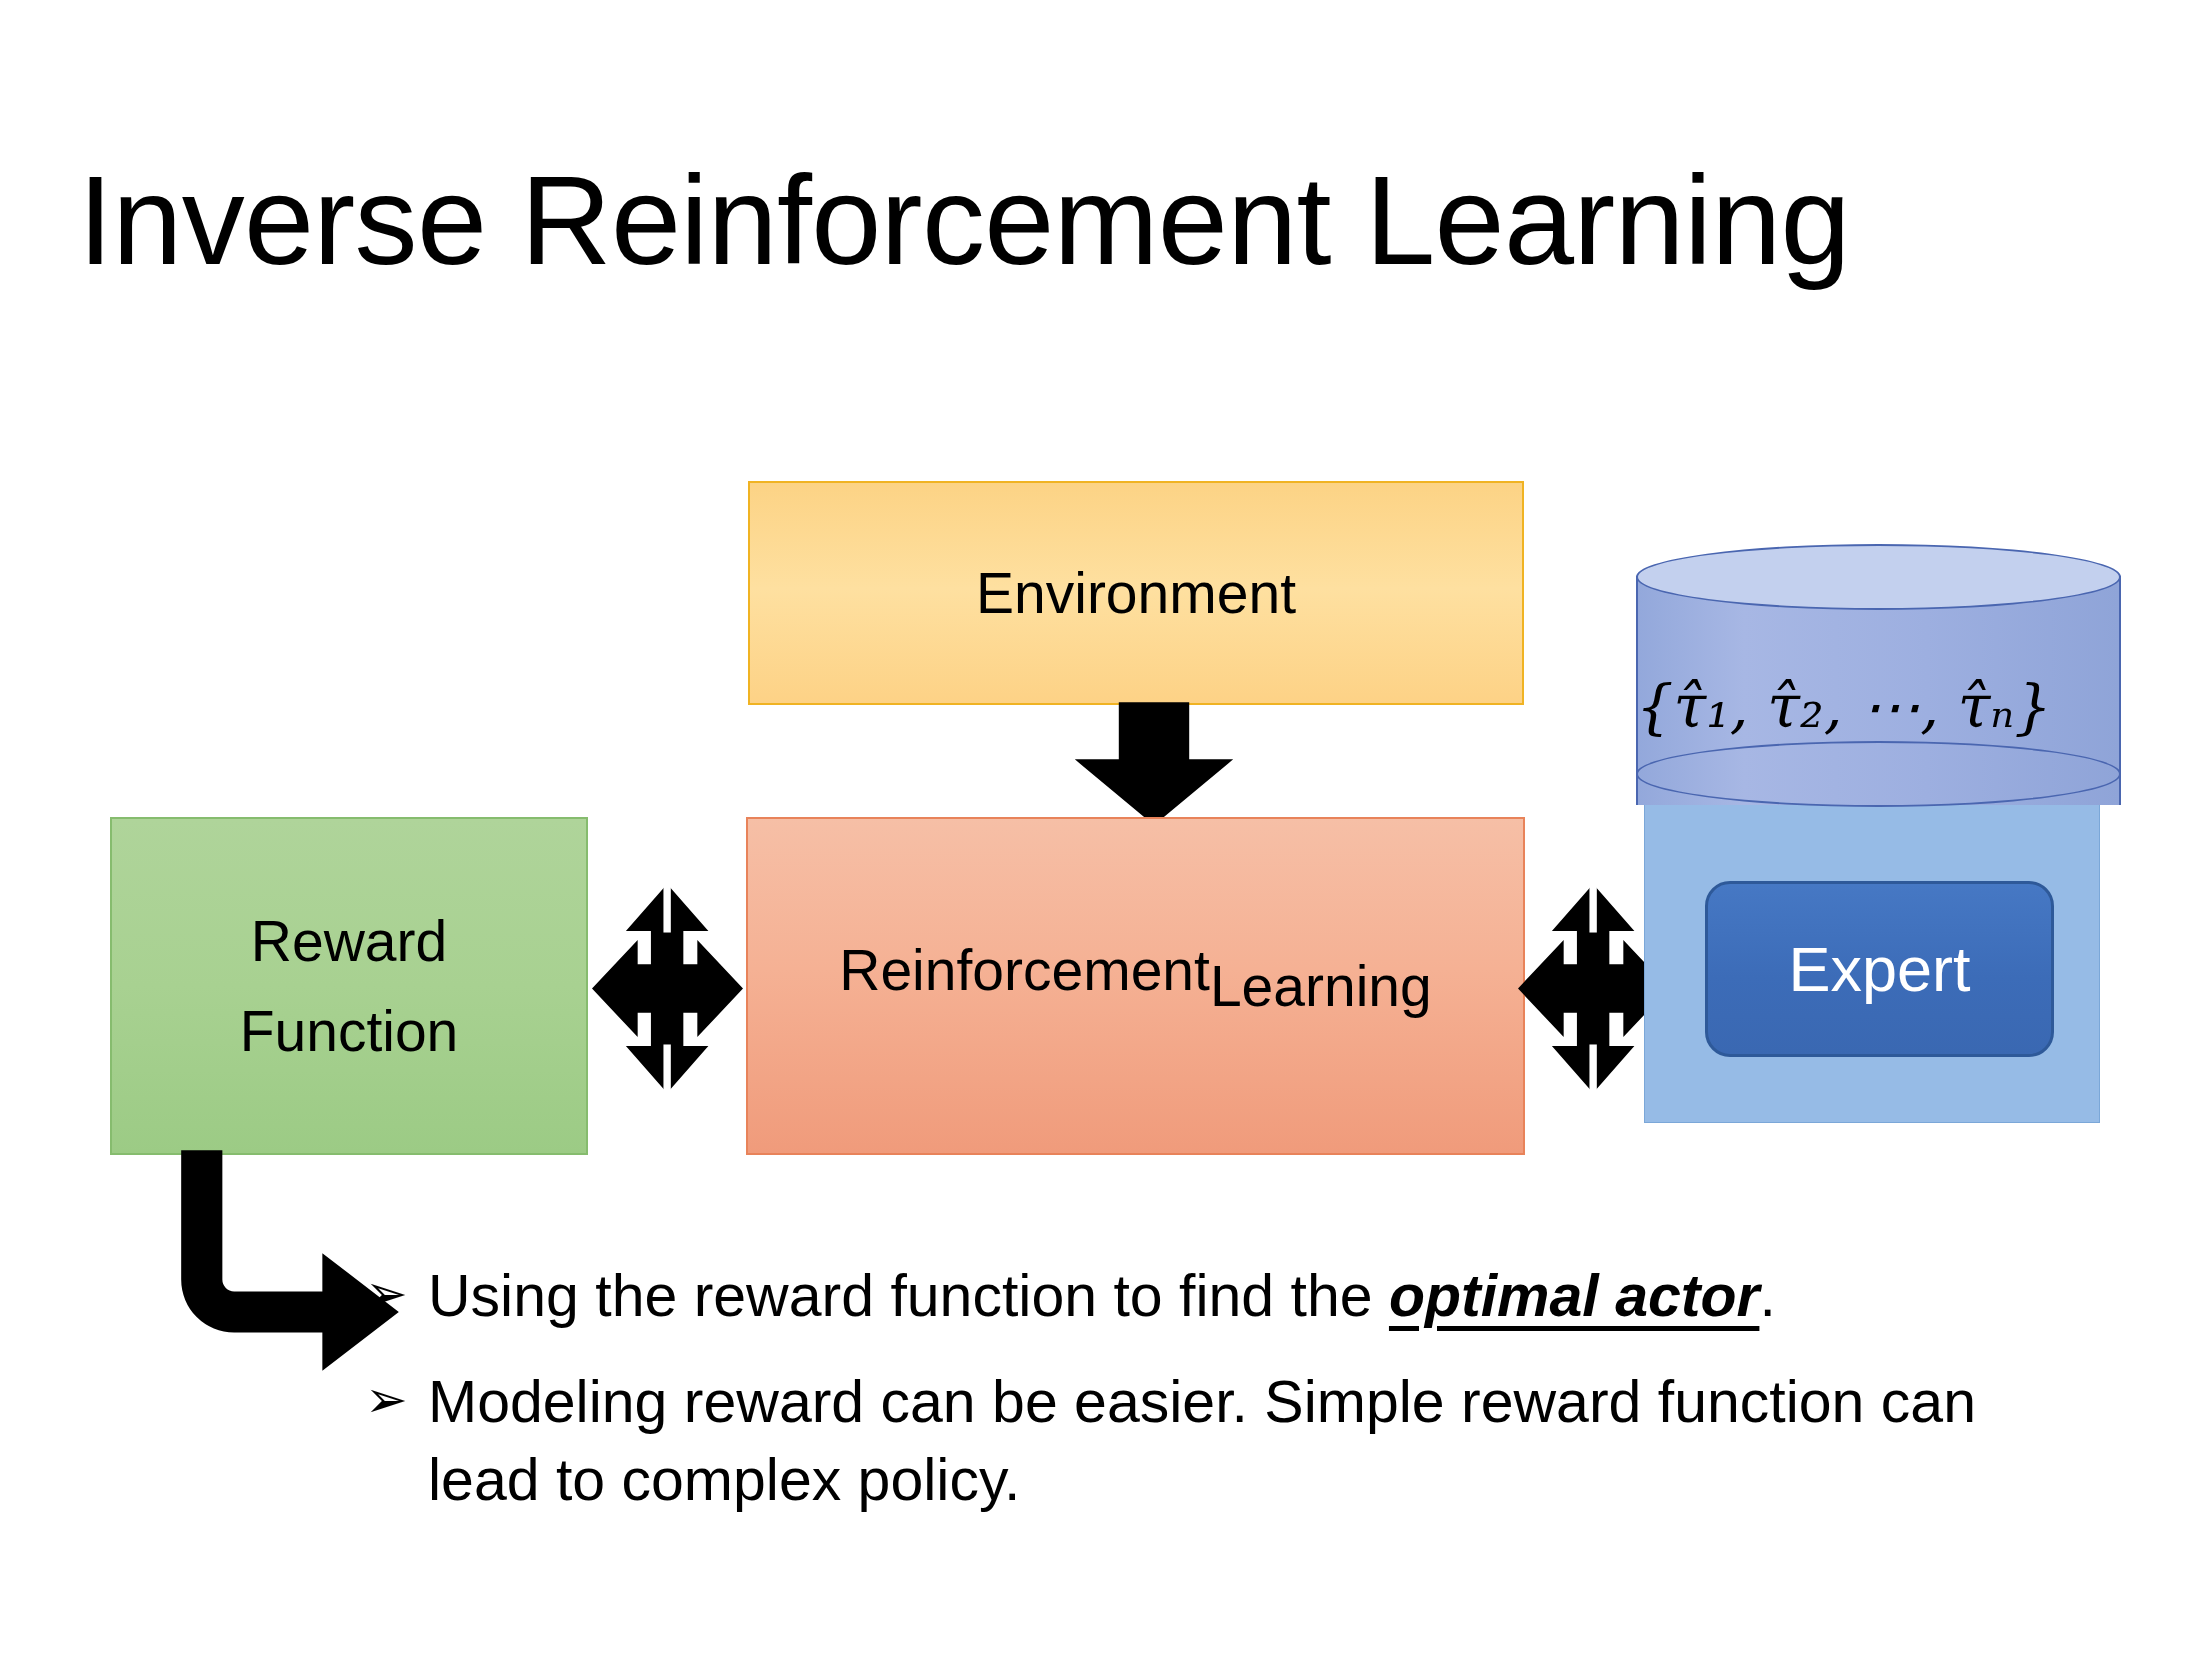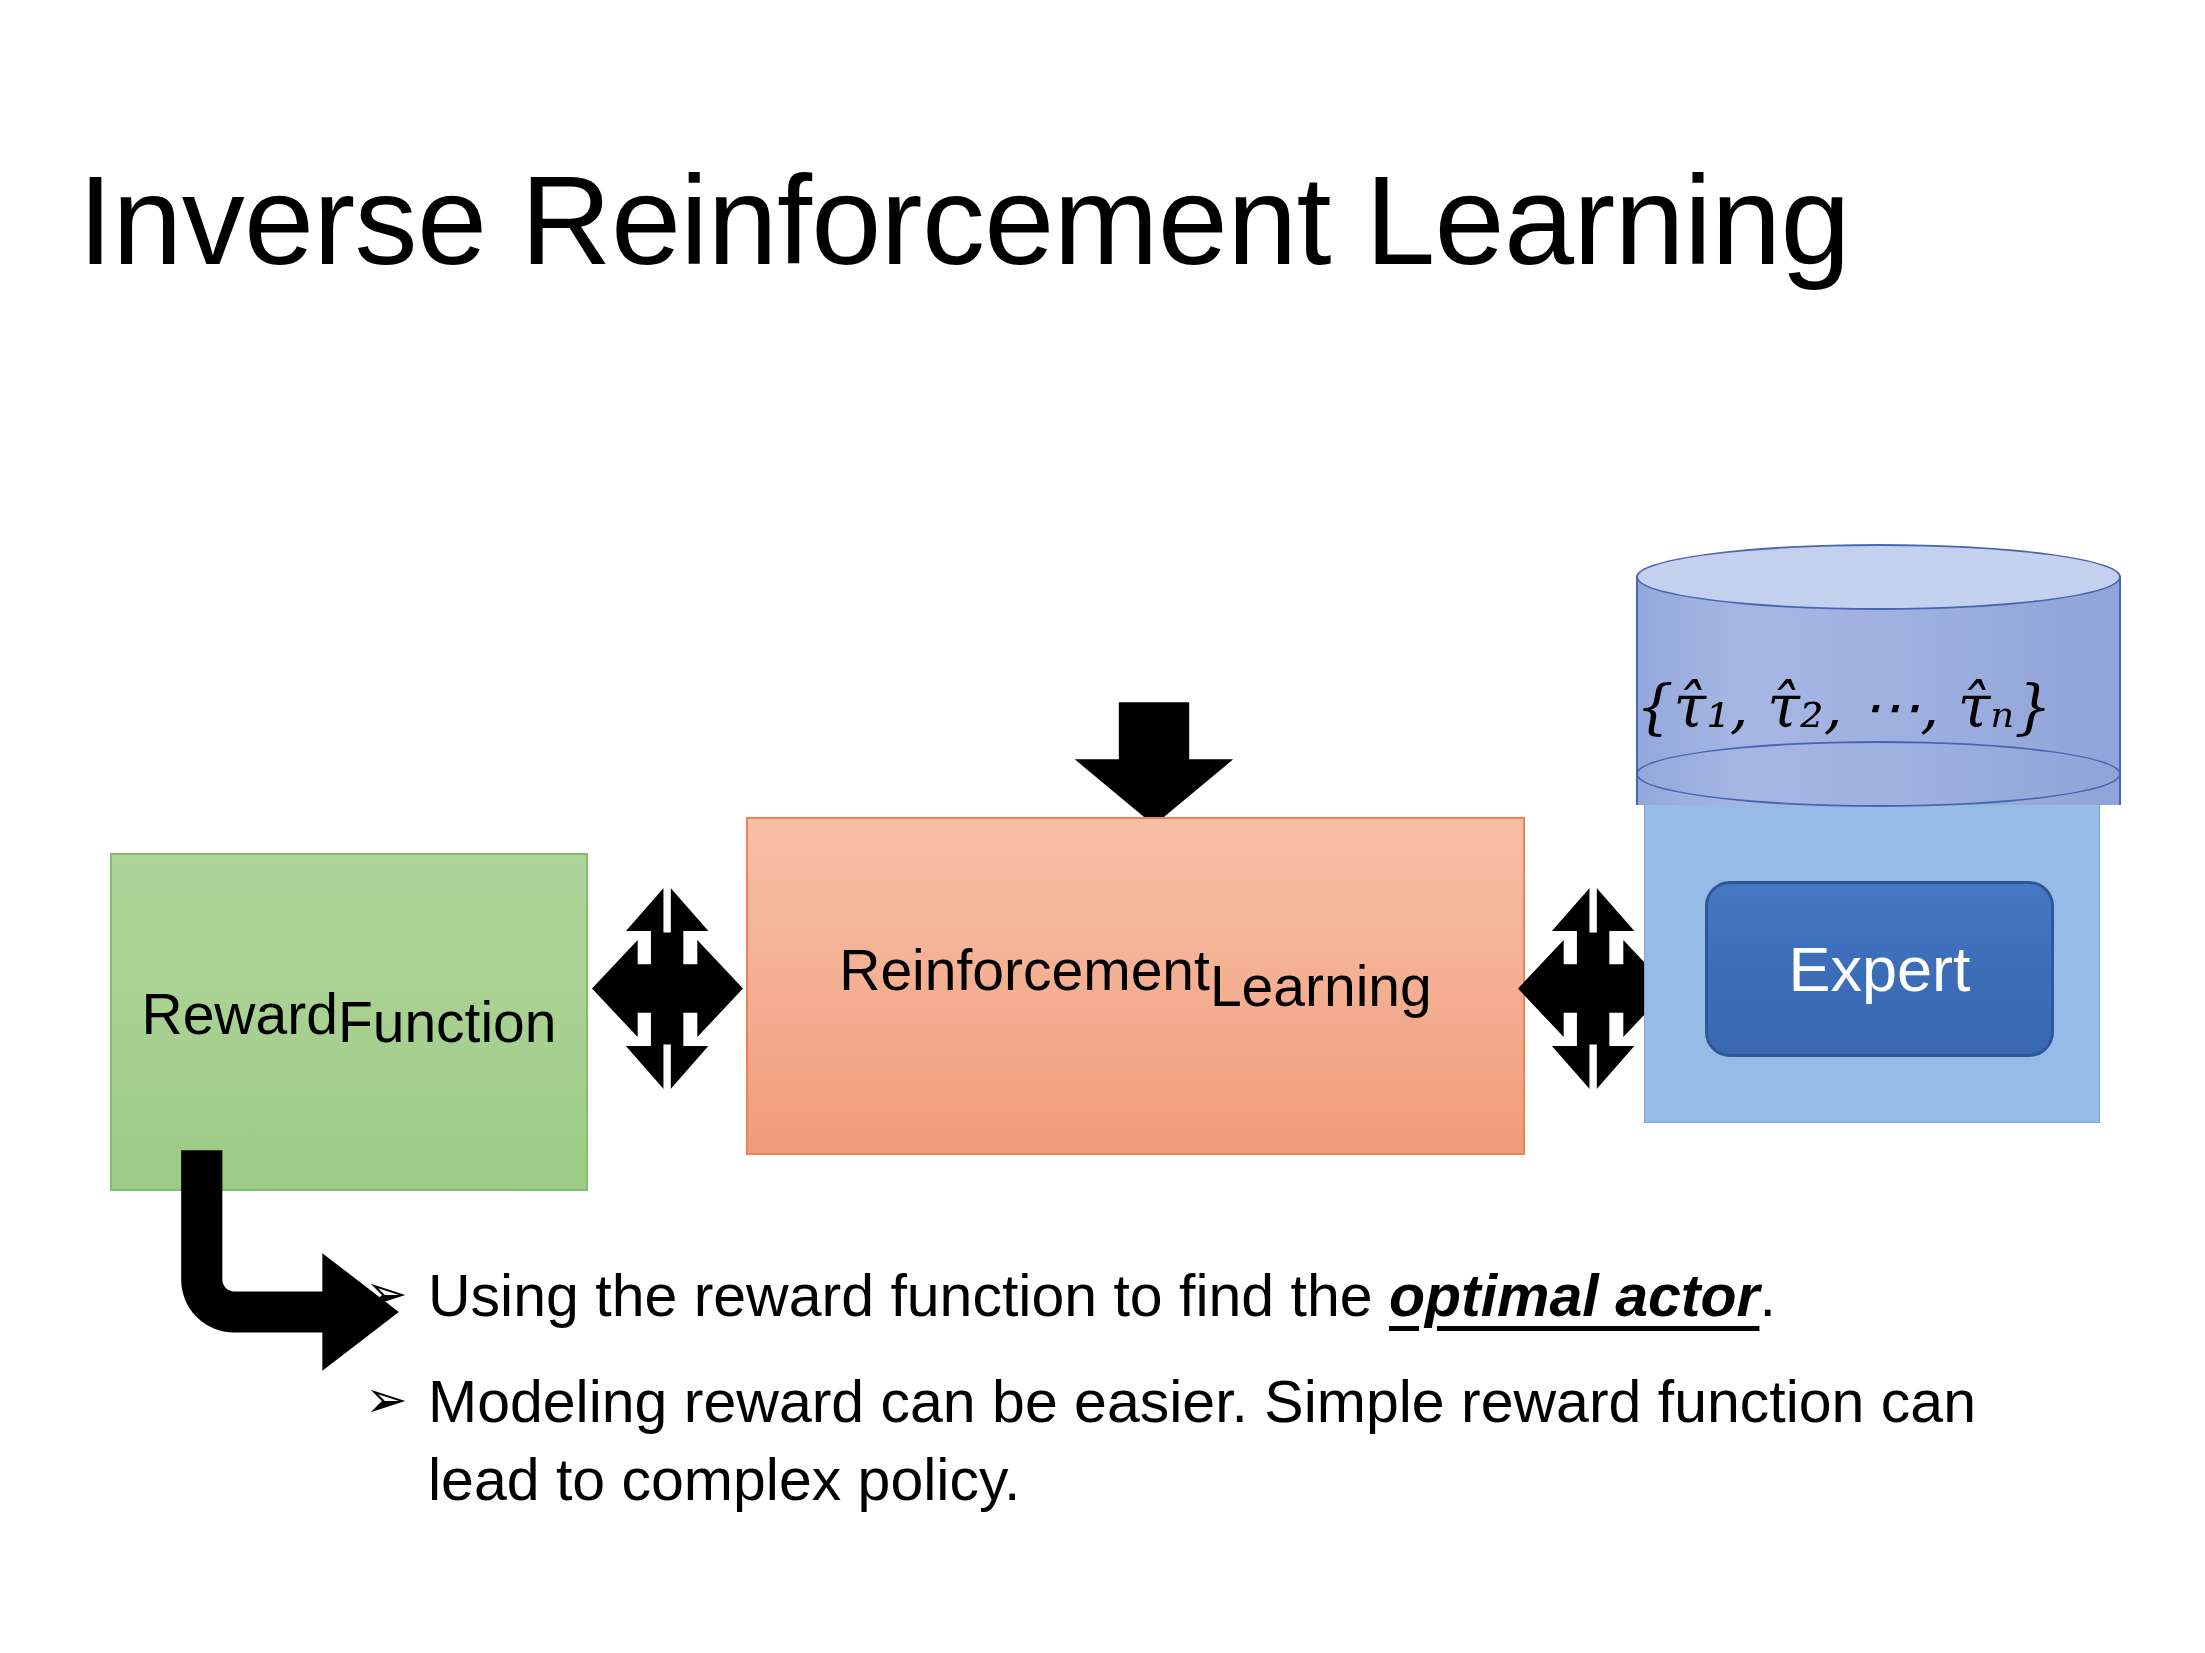--- a/index.html
+++ b/index.html
@@ -62,27 +62,27 @@
     height: 338px;
     background: linear-gradient(180deg, #F6BFA6 0%, #F5B194 45%, #F09B7B 100%);
     border: 2.2px solid #E8835A;
     font-size: 57px;
     flex-direction: row;
   }
   .rl-box .l1 { margin-bottom: 31px; }
 
   .reward-box {
     left: 110px;
-    top: 853px;
+    top: 817px;
     width: 478px;
     height: 338px;
     background: linear-gradient(180deg, #AFD49A 0%, #A8D191 50%, #9CCB85 100%);
     border: 2.2px solid #86BC6E;
     font-size: 57px;
-    flex-direction: row;
+    flex-direction: column;
   }
   .reward-box .l1 { margin-bottom: 16px; }
 
   
   .demo-label {
     position: absolute;
     left: 1639px;
     top: 376px;
     width: 470px;
     text-align: center;
@@ -205,20 +205,23 @@
   }
 </style>
 </head>
 <body>
 
 <div id="slide">
 
   <div class="title">Inverse Reinforcement Learning</div>
 
 
+  <div class="box env-box">
+    <span>Environment</span>
+  </div>
 
   <svg class="arrow-svg" style="left:1066px; top:702px; width:176px; height:125px;" viewBox="0 0 240 170">
     <polygon points="72,0 168,0 168,78 228,78 120,168 12,78 72,78" fill="#000000"></polygon>
   </svg>
 
   <div class="box reward-box">
     <span class="l1">Reward</span>
     <span class="l2">Function</span>
   </div>
 

